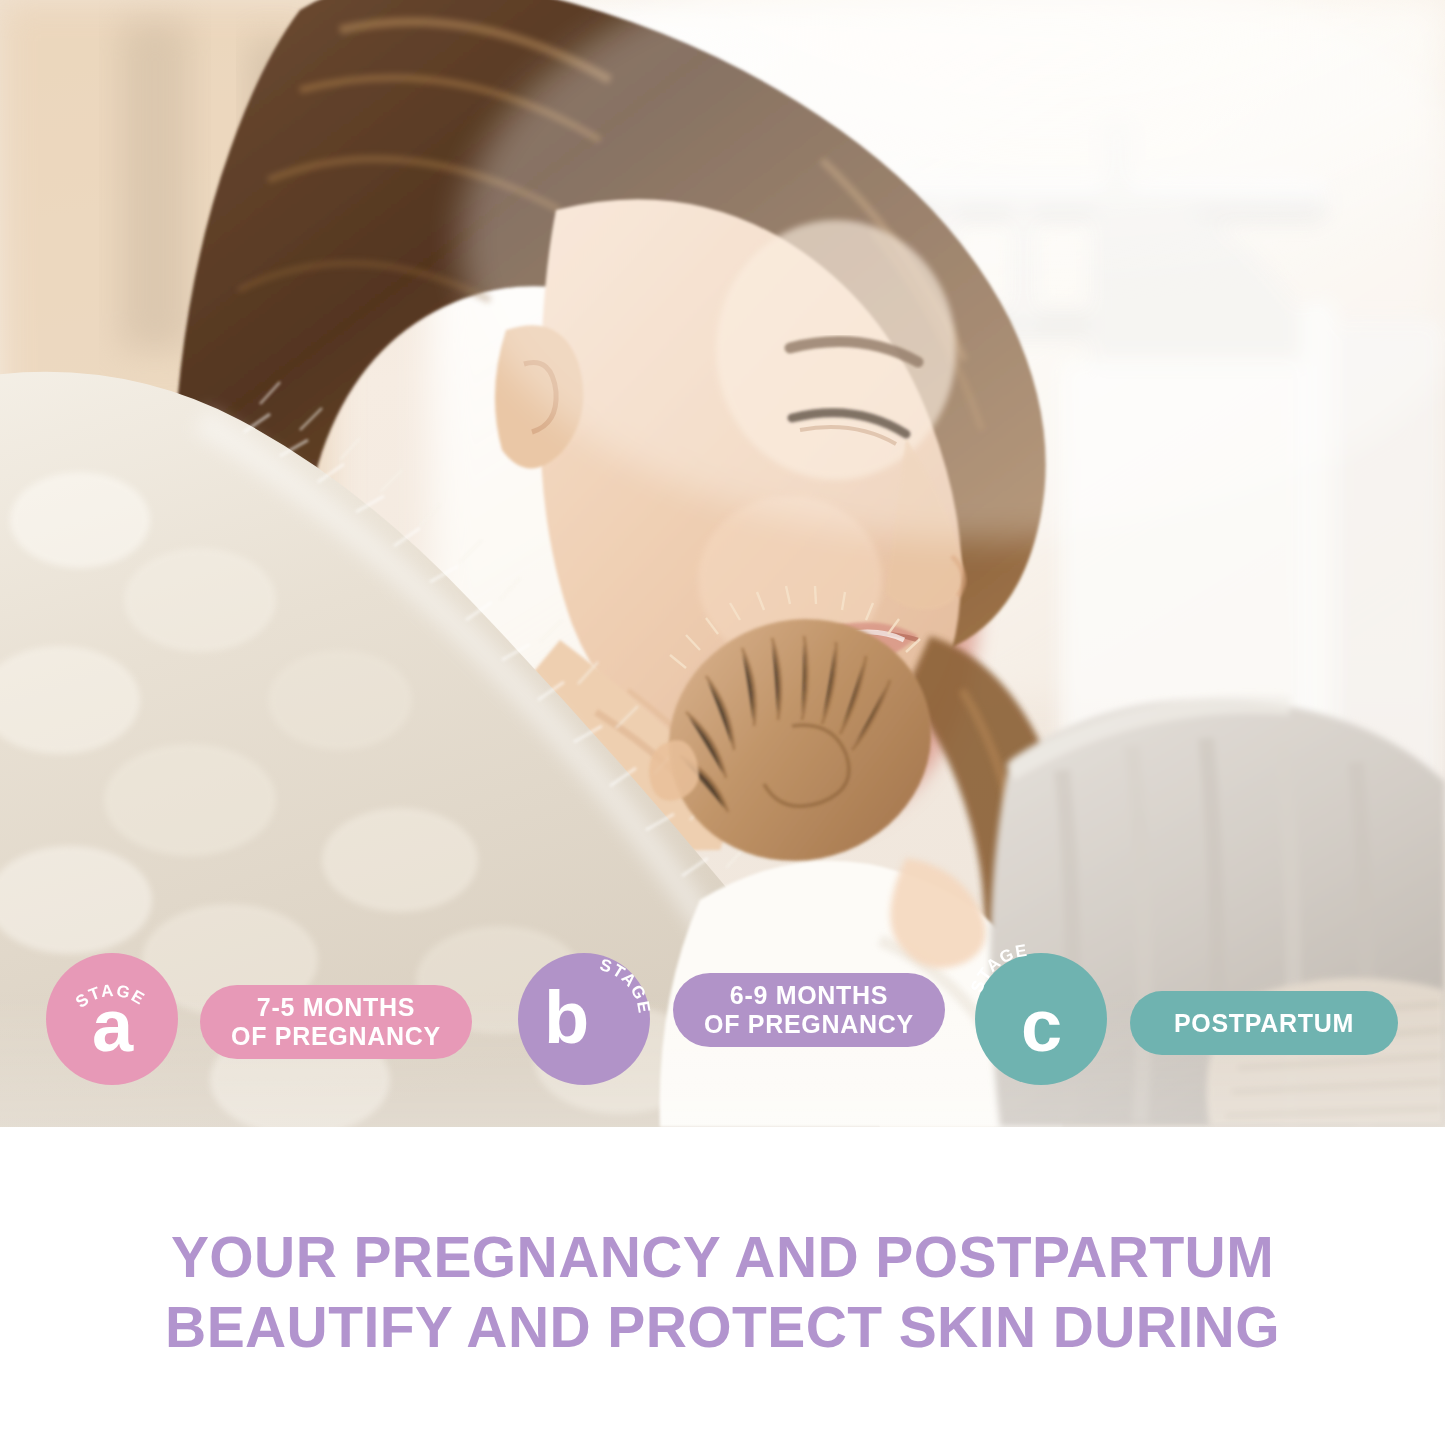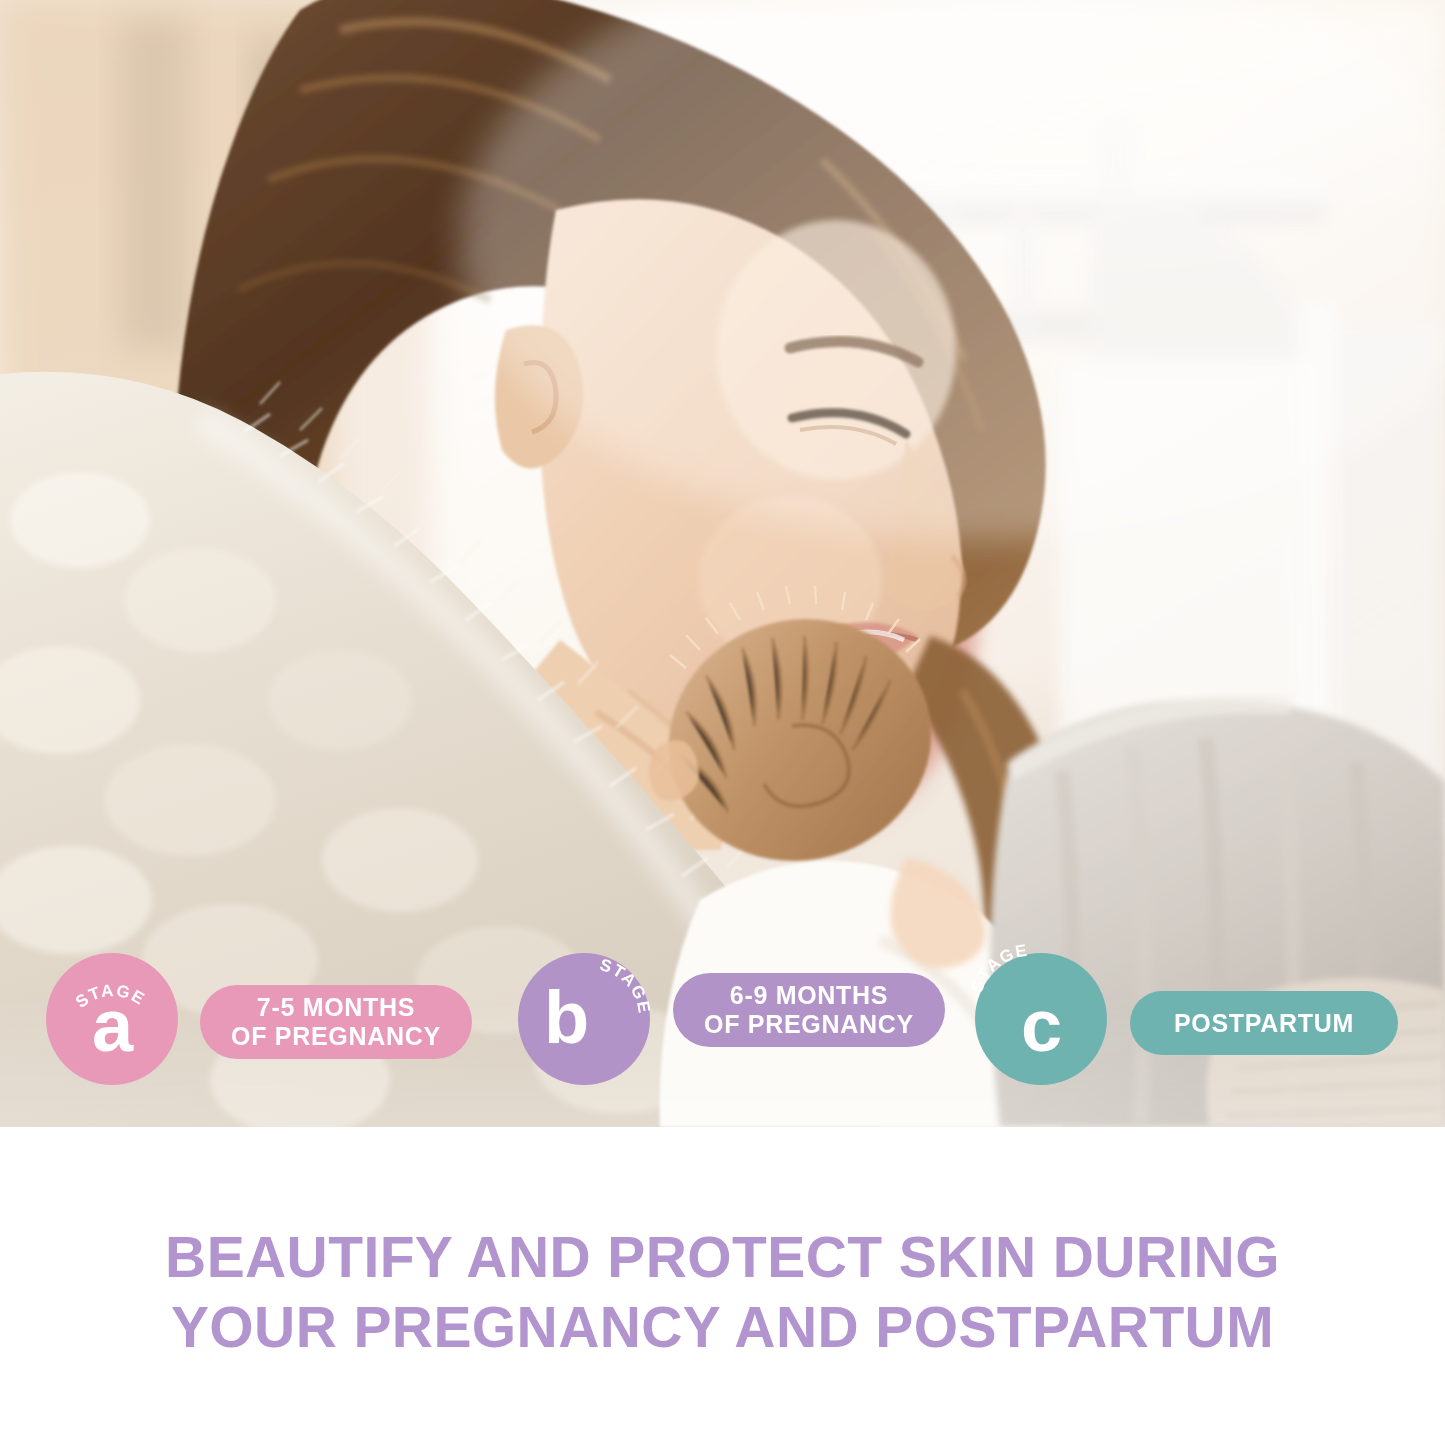--- a/index.html
+++ b/index.html
@@ -489,17 +489,17 @@
       </svg>
       <div class="stage-letter" style="top:36px;">c</div>
     </div>
 
     <div class="pill" id="pill-c">
       <span>POSTPARTUM</span>
     </div>
   </div>
 
   <div class="headline">
+    <span class="ln">YOUR PREGNANCY AND POSTPARTUM</span>
     <span class="ln">BEAUTIFY AND PROTECT SKIN DURING</span>
-    <span class="ln">YOUR PREGNANCY AND POSTPARTUM</span>
   </div>
 
 </div>
 
 </body></html>

